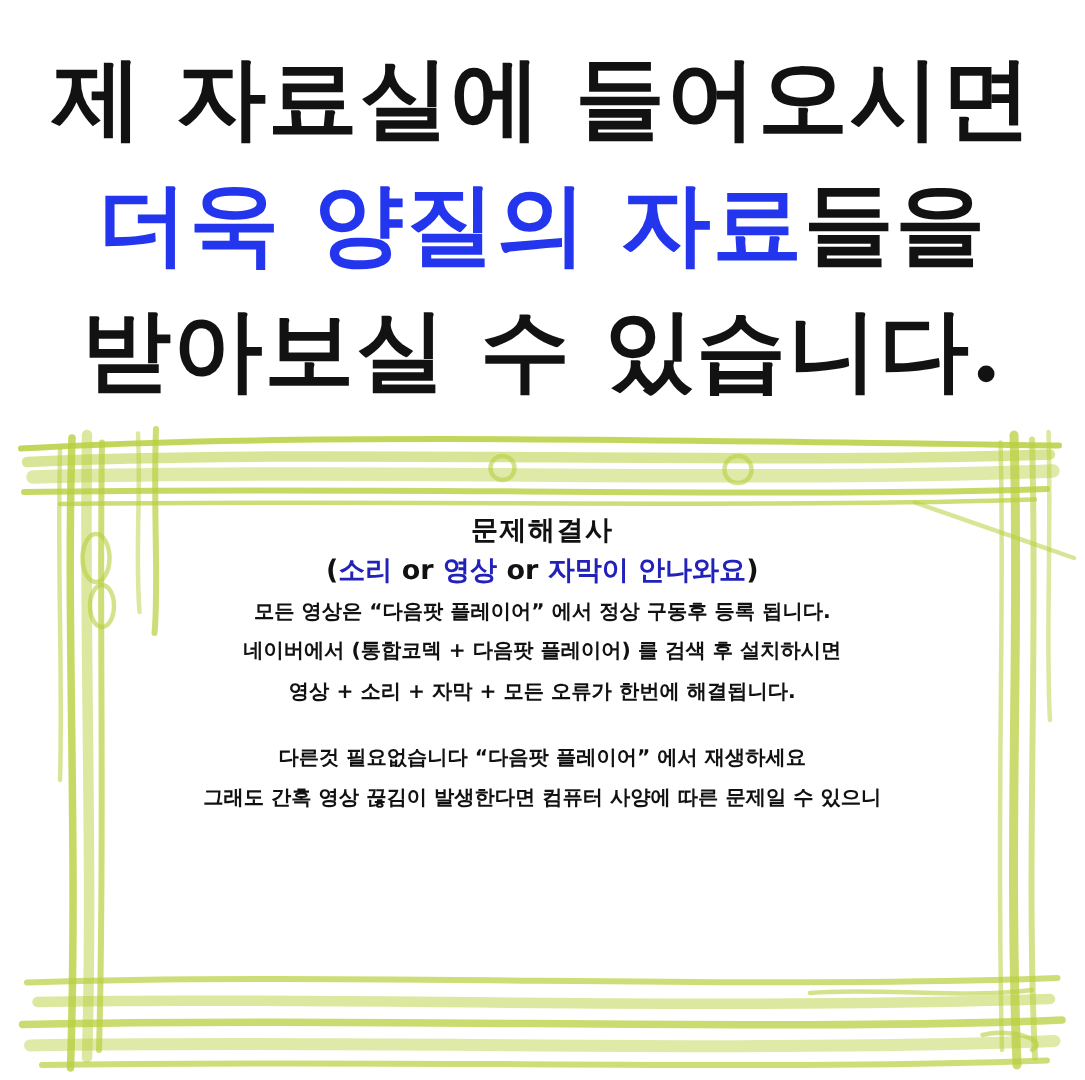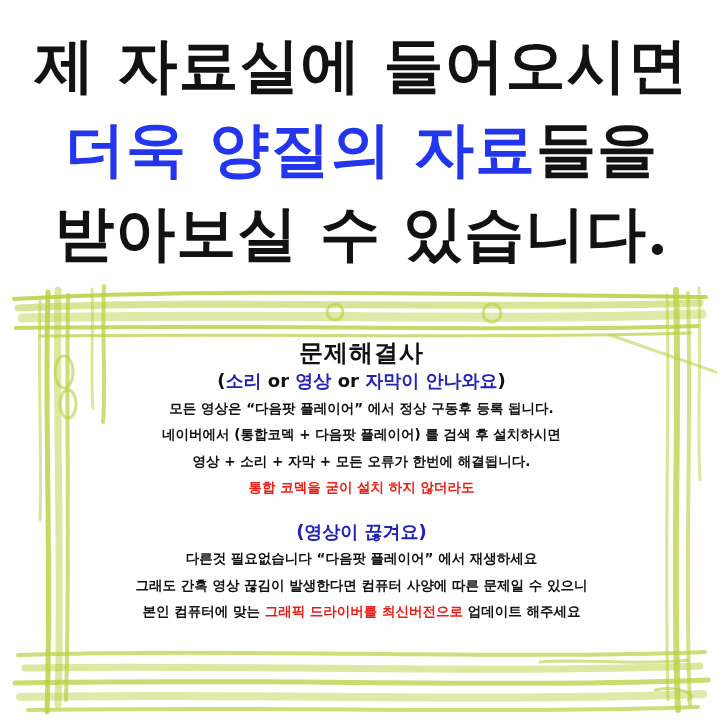--- a/index.html
+++ b/index.html
@@ -31,21 +31,21 @@
 
   
   .panel-text {
     position:absolute; top:339px; left:0; width:723px;
     text-align:center;
     font-weight:bold;
     color:#111111;
     font-size:13.5px;
   }
   .pline { line-height:26.5px; height:26.5px; white-space:nowrap; }
-  .panel-title { font-size:24px; line-height:29px; height:29px; letter-spacing:1px; }
+  .panel-title { font-size:18px; line-height:29px; height:29px; letter-spacing:1px; }
   .q-label { font-size:18px; }
   .blue-label { color:#2222bb; }
   .red-text { color:#ee1c14; }
   .spacer { height:18px; }
 </style>
 </head>
 <body>
 
 <svg id="frame-svg" viewBox="0 0 723 720" fill="none" xmlns="http://www.w3.org/2000/svg">
   <g stroke="#b9cf3f" stroke-linecap="round" fill="none">
@@ -92,23 +92,18 @@
 <div class="panel-text">
   <div class="pline panel-title">문제해결사</div>
 
   <div class="pline q-label">
     <span>(</span><span class="blue-label">소리</span><span> or </span><span class="blue-label">영상</span><span> or </span><span class="blue-label">자막이 안나와요</span><span>)</span>
   </div>
 
   <div class="pline">모든 영상은  “다음팟 플레이어”  에서 정상 구동후 등록 됩니다.</div>
   <div class="pline">네이버에서 (통합코덱 + 다음팟 플레이어) 를 검색 후 설치하시면</div>
   <div class="pline">영상 + 소리 + 자막 + 모든 오류가 한번에 해결됩니다.</div>
-  <div class="pline red-text">통합 코덱을 굳이 설치 하지 않더라도</div>
 
   <div class="spacer"></div>
 
-  <div class="pline q-label blue-label">(영상이 끊겨요)</div>
   <div class="pline">다른것 필요없습니다  “다음팟 플레이어” 에서 재생하세요</div>
   <div class="pline">그래도 간혹 영상 끊김이 발생한다면 컴퓨터 사양에 따른 문제일 수 있으니</div>
-  <div class="pline">
-    <span>본인 컴퓨터에 맞는 </span><span class="red-text">그래픽 드라이버를 최신버전으로</span><span> 업데이트 해주세요</span>
-  </div>
 </div>
 
 </body></html>

